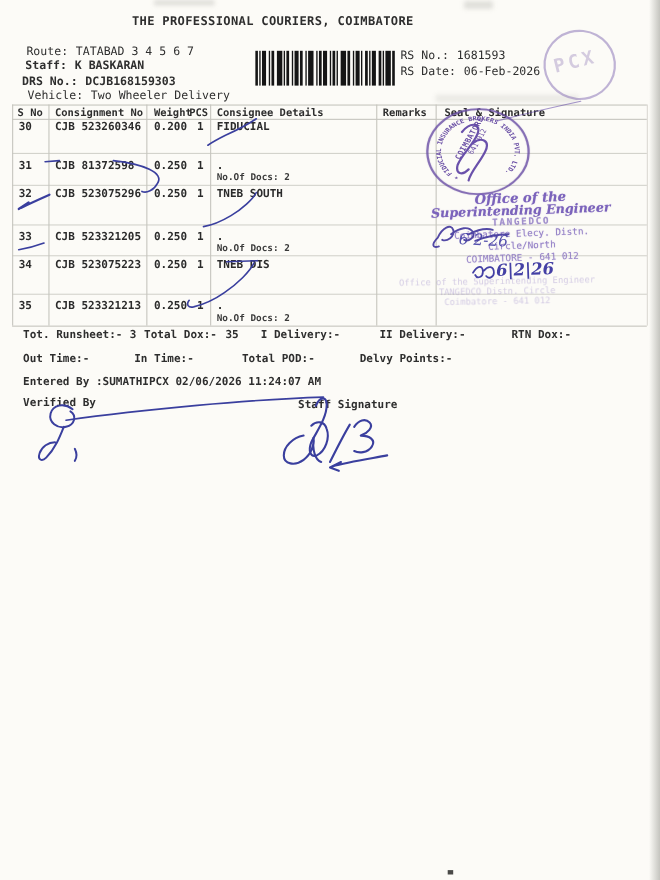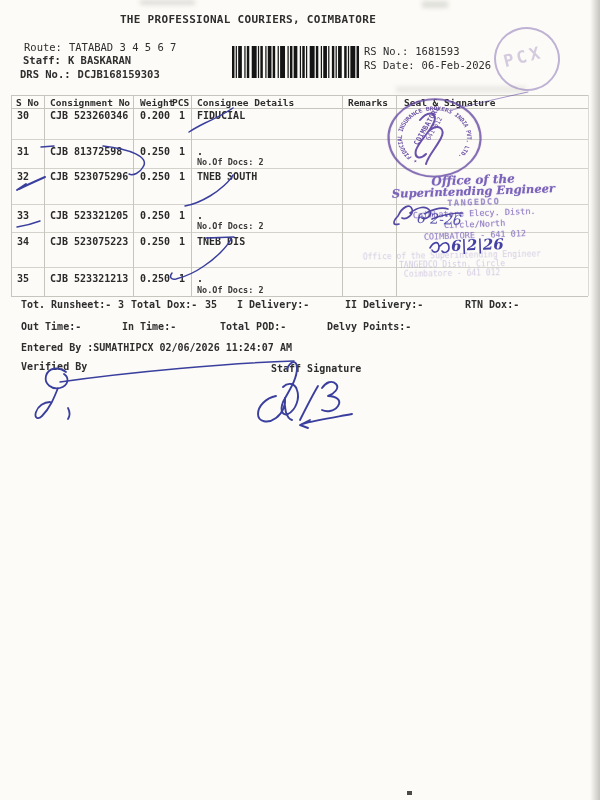--- a/index.html
+++ b/index.html
@@ -69,20 +69,23 @@
 
   <div class="abs meta-line doc-text" style="left:24px;top:41px;">
     <span>Route:</span><span class="val">TATABAD 3 4 5 6 7</span>
   </div>
   <div class="abs meta-line b doc-text" style="left:23px;top:54px;">
     <span>Staff:</span><span class="val">K BASKARAN</span>
   </div>
   <div class="abs meta-line b doc-text" style="left:20px;top:68px;">
     <span>DRS No.:</span><span class="val">DCJB168159303</span>
   </div>
+  <div class="abs meta-line doc-text" style="left:25px;top:81px;">
+    <span>Vehicle:</span><span class="val">Two Wheeler Delivery</span>
+  </div>
 
   <svg style="left:232px;top:46px;" width="127" height="32" viewBox="0 0 103 32" preserveAspectRatio="none">
     <g fill="#151515">
       <rect x="0" y="0" width="2" height="32"></rect>
         <rect x="3" y="0" width="1" height="32"></rect>
       <rect x="5" y="0" width="3" height="32"></rect>
         <rect x="10" y="0" width="1" height="32"></rect>
       <rect x="12" y="0" width="2" height="32"></rect>
         <rect x="16" y="0" width="4" height="32"></rect>
       <rect x="21" y="0" width="1" height="32"></rect>

